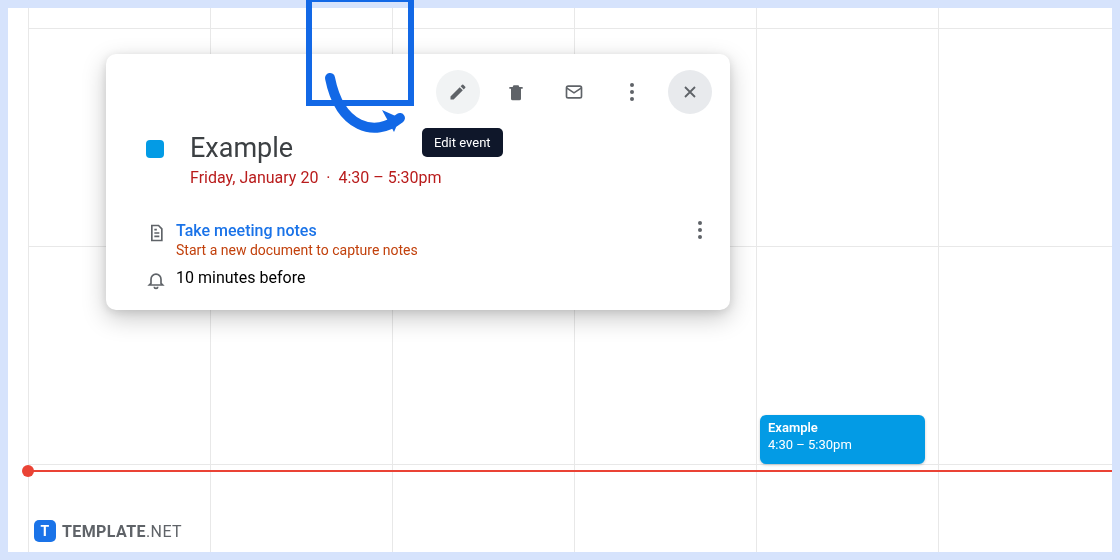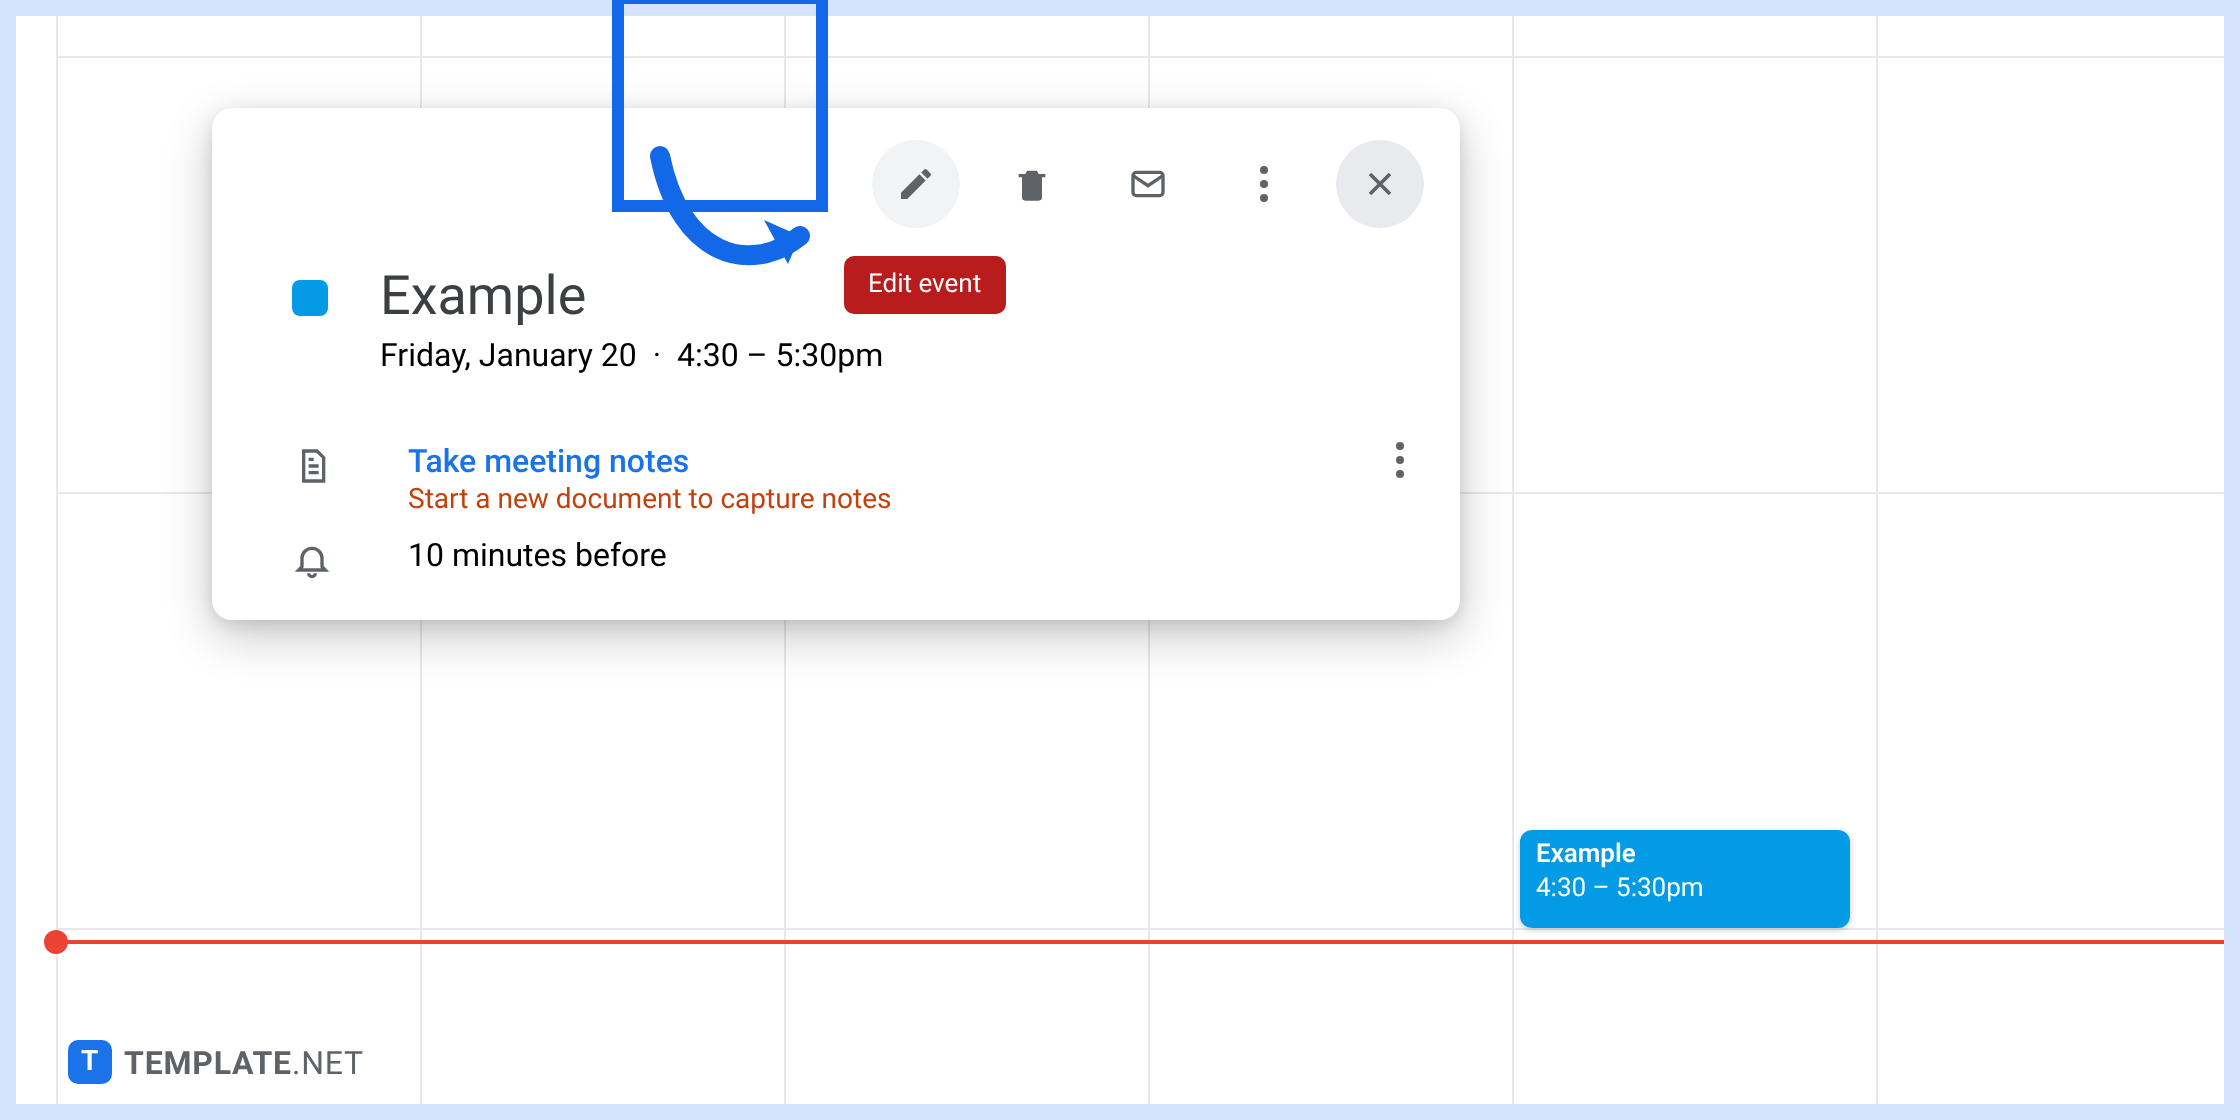--- a/index.html
+++ b/index.html
@@ -88,21 +88,21 @@
     position: absolute;
     border: 6px solid #1268e6;
     top: -4px; left: 306px;
     width: 108px; height: 110px;
     z-index: 5;
     pointer-events: none;
   }
   .tooltip {
     position: absolute;
     top: 128px; left: 422px;
-    background: #b91c1c;
+    background: #0f172a;
     color: #fff;
     font-size: 13px;
     padding: 7px 12px;
     border-radius: 5px;
     z-index: 6;
   }
   .arrow {
     position: absolute;
     top: 68px; left: 320px;
     z-index: 4;
@@ -121,28 +121,28 @@
     margin-right: 26px;
     flex-shrink: 0;
   }
   .event-title {
     font-size: 27px;
     color: #3c4043;
     font-weight: 400;
   }
   .event-sub {
     font-size: 16px;
-    color: #000000;
+    color: #b91c1c;
     margin-top: 4px;
   }
   .detail-row {
     display: flex;
     align-items: flex-start;
     padding: 10px 24px 0 40px;
-    gap: 38px;
+    gap: 10px;
   }
   .detail-icon {
     width: 20px;
     color: #5f6368;
     display:flex; justify-content:center;
     margin-top: 2px;
     flex-shrink: 0;
   }
   .detail-icon svg { width: 20px; height: 20px; }
   .detail-text { font-size: 16px; color: #000000; }

